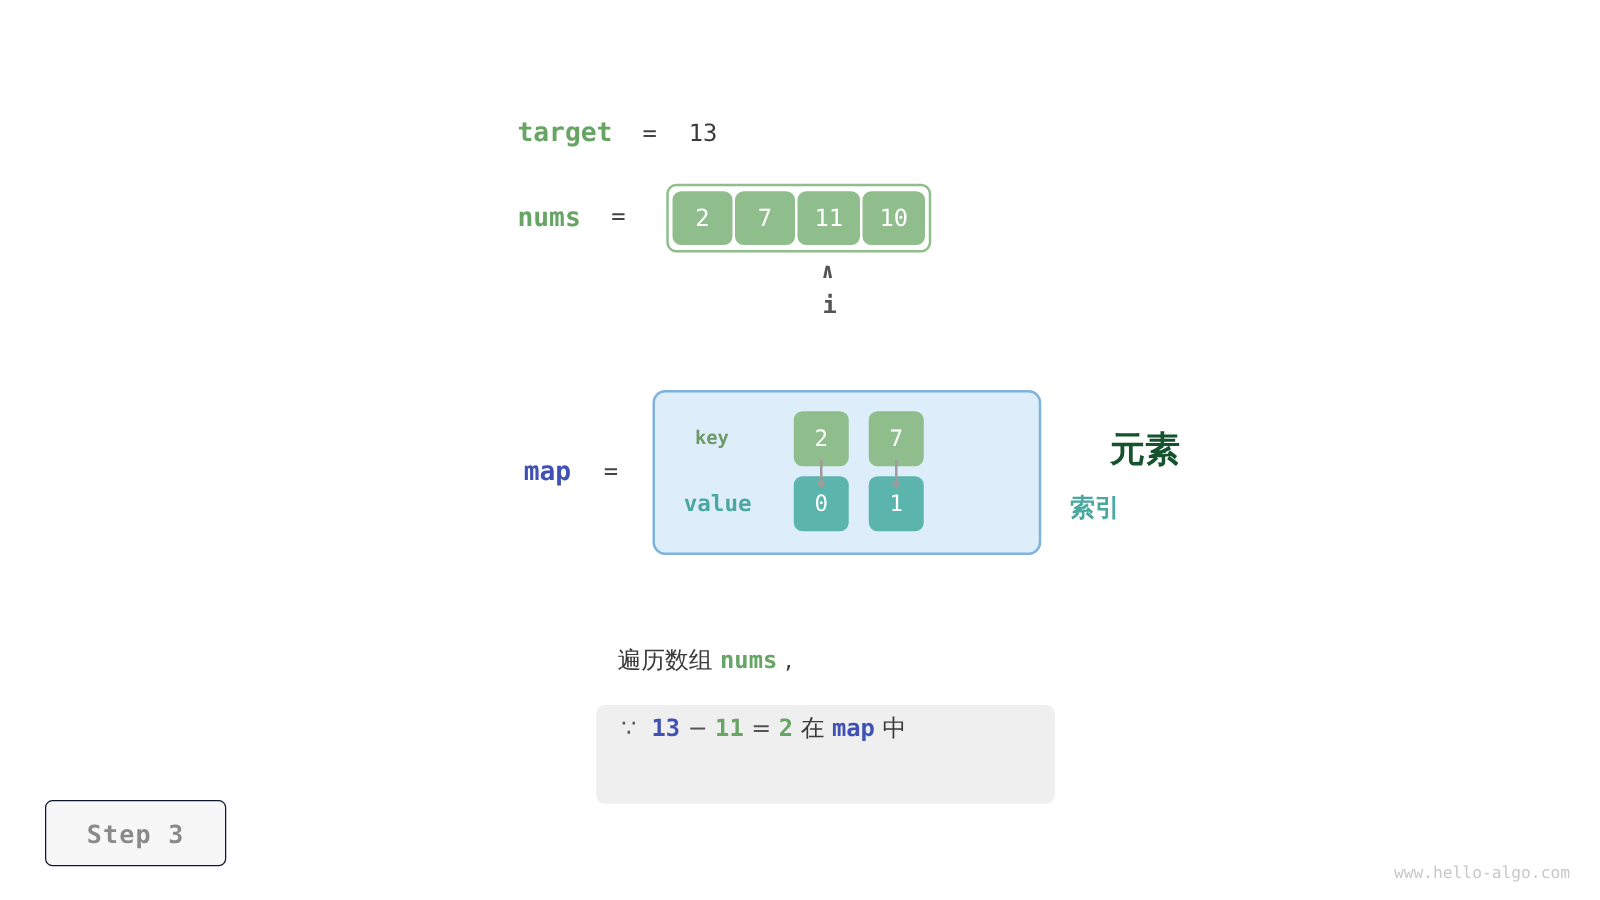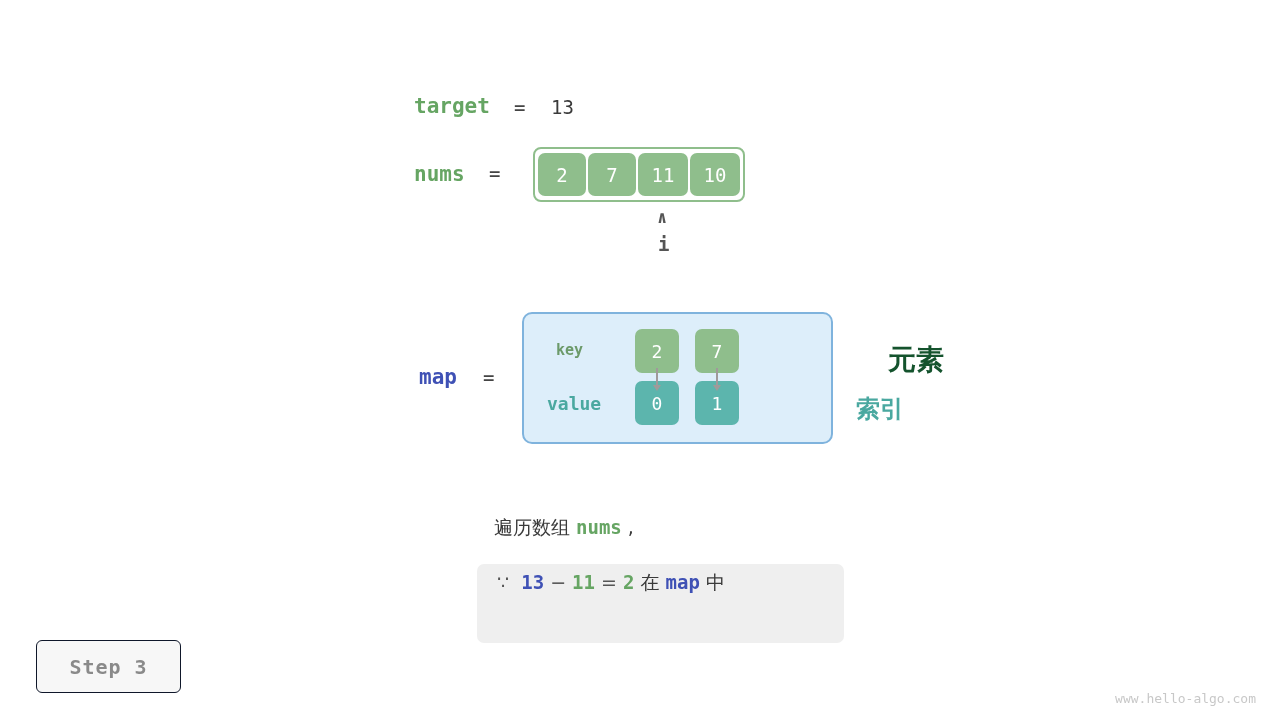--- a/index.html
+++ b/index.html
@@ -172,21 +172,21 @@
   #legend-element {
     left: 856px; top: 341px;
     font-size: 28px;
     color: #14532d;
     font-weight: bold;
     font-family: "DejaVu Sans", sans-serif;
     margin-left: 32px;
   }
   #legend-index {
     left: 856px; top: 393px;
-    font-size: 24px;
+    font-size: 20px;
     color: #4aa8a0;
     font-weight: bold;
     font-family: "DejaVu Sans", sans-serif;
   }
 
   
   #caption-line {
     left: 494px; top: 515px;
     font-size: 19px;
     color: #3a3a3a;

